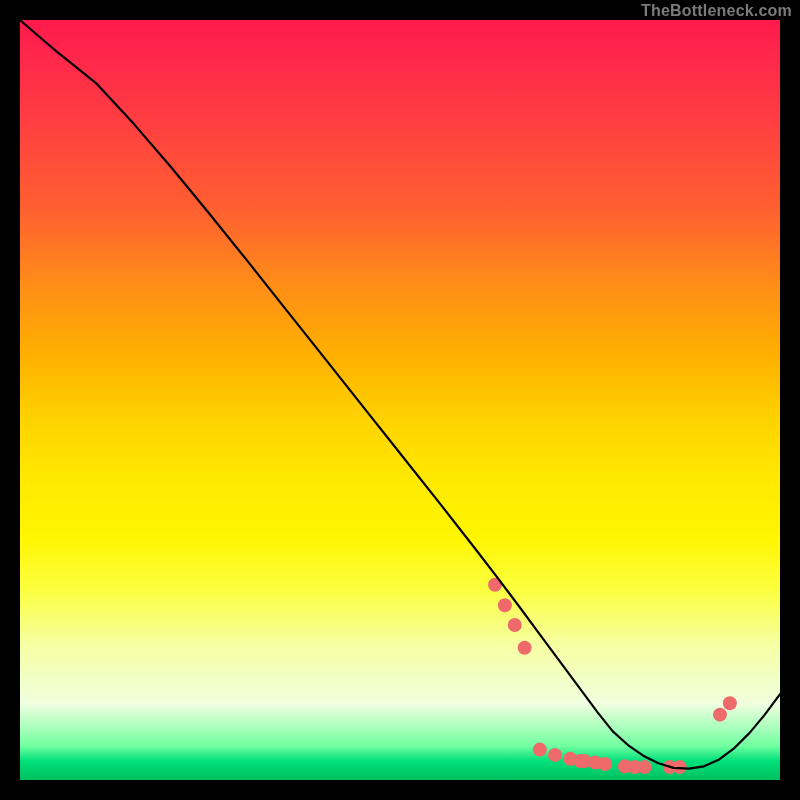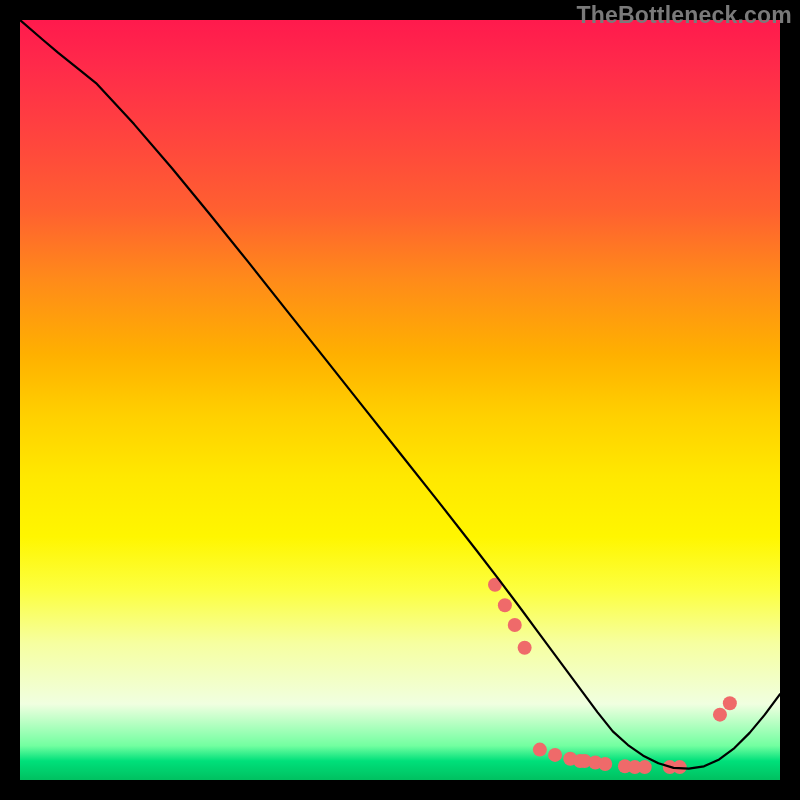--- a/index.html
+++ b/index.html
@@ -46,21 +46,21 @@
     position: absolute;
     left: 0;
     top: 0;
     width: 760px;
     height: 760px;
   }
   .watermark {
     position: absolute;
     top: 2px;
     right: 8px;
-    font-size: 23px;
+    font-size: 16px;
     font-weight: 600;
     color: #7a7a7a;
     letter-spacing: 0.2px;
     user-select: none;
   }
 </style>
 </head>
 <body>
 
 <div class="stage">

